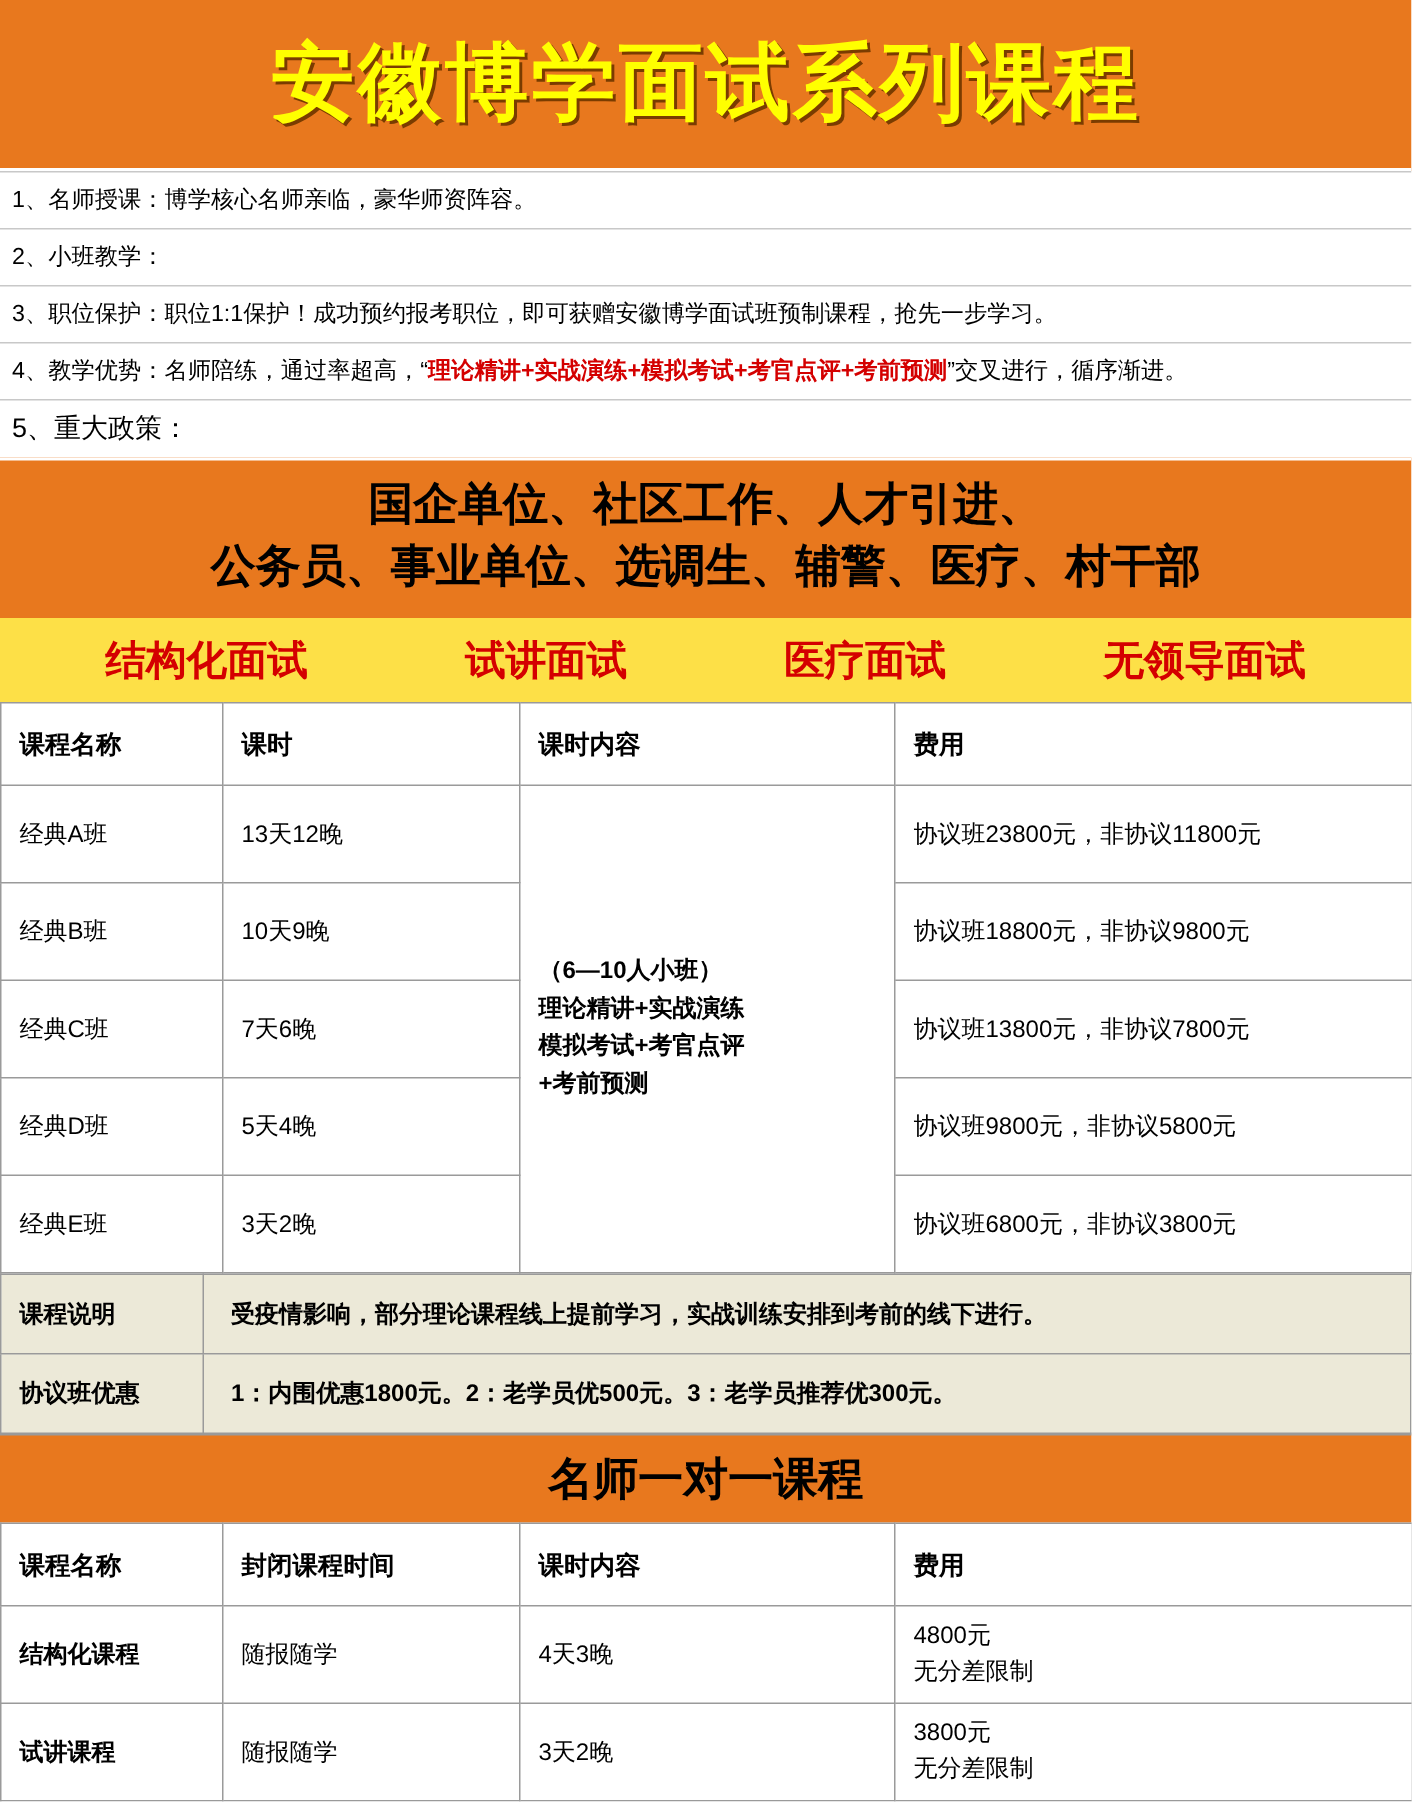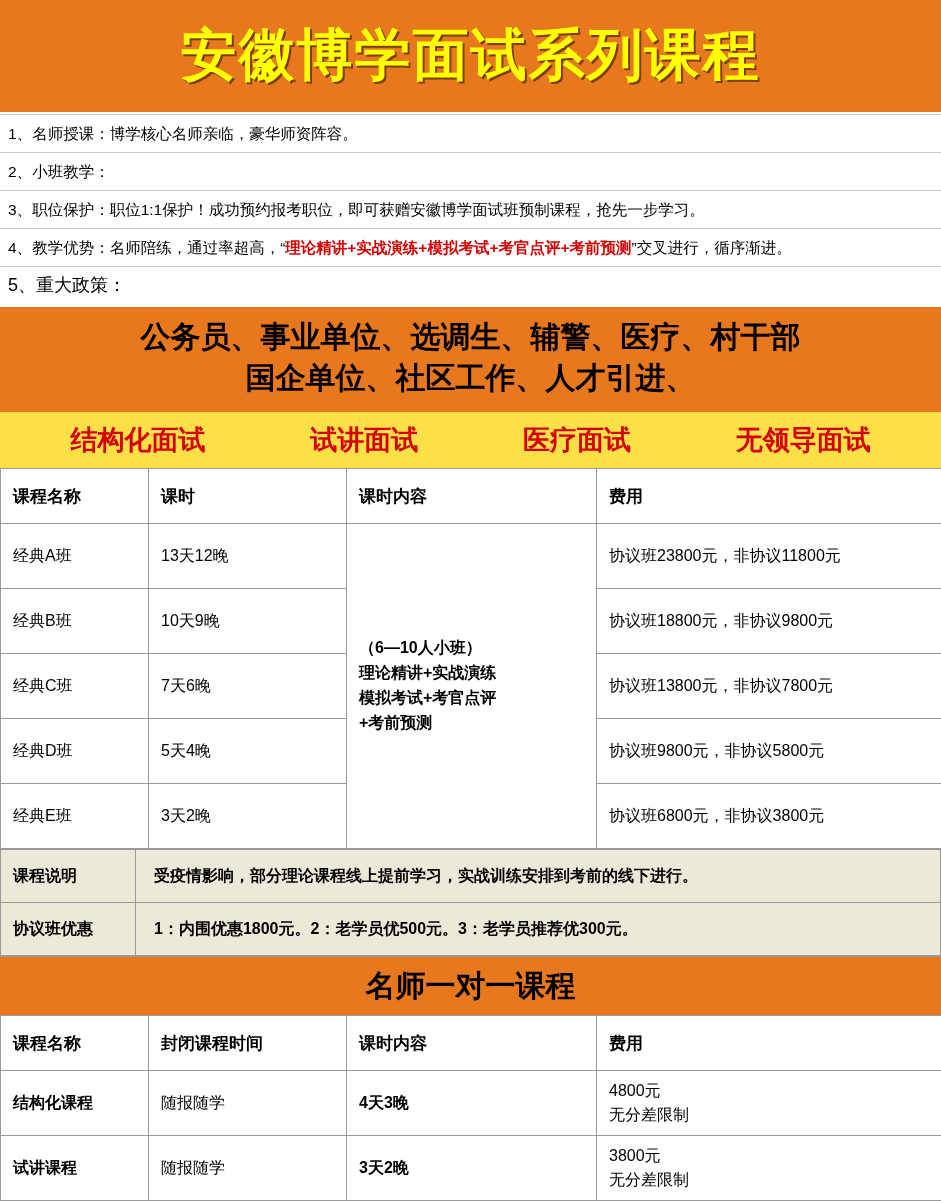--- a/index.html
+++ b/index.html
@@ -171,21 +171,21 @@
   }
 
   
   .oto-name {
     color: #d40000;
     font-weight: bold;
     font-size: 16px;
   }
   .oto-hours {
     color: #d40000;
-    font-weight: bold;
+    font-weight: normal;
     font-size: 17px;
   }
   .oto-fee {
     font-size: 14.5px;
     line-height: 1.5;
   }
 </style>
 </head>
 <body>
 
@@ -217,22 +217,22 @@
       <span class="b-text b-red">理论精讲+实战演练+模拟考试+考官点评+考前预测</span>
       <span class="b-text">”交叉进行，循序渐进。</span>
     </div>
     <div class="bullet-row major">
       <span class="b-text">5、</span>
       <span class="b-text">重大政策：</span>
     </div>
   </div>
 
   <div class="cat-banner">
+    <div class="cat-line">国企单位、社区工作、人才引进、</div>
     <div class="cat-line">公务员、事业单位、选调生、辅警、医疗、村干部</div>
-    <div class="cat-line">国企单位、社区工作、人才引进、</div>
   </div>
 
   <div class="types-banner">
     <span class="type-item">结构化面试</span>
     <span class="type-item">试讲面试</span>
     <span class="type-item">医疗面试</span>
     <span class="type-item">无领导面试</span>
   </div>
 
   <table class="grid">

